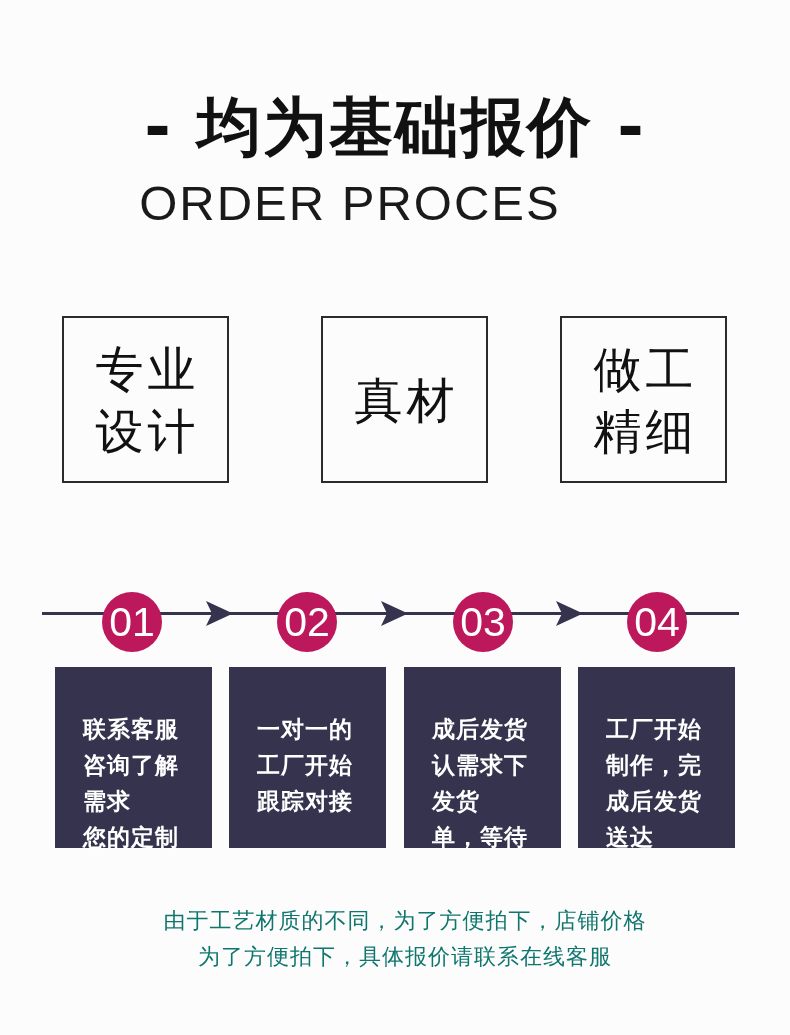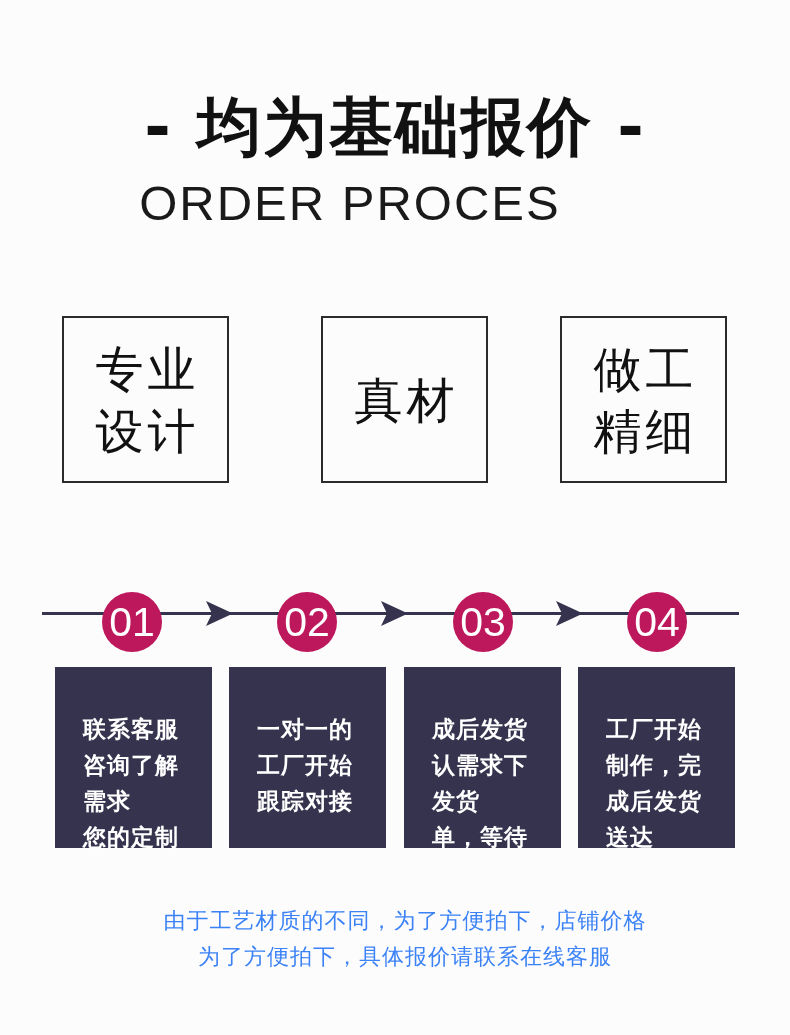--- a/index.html
+++ b/index.html
@@ -110,21 +110,21 @@
     .footer {
       position: absolute;
       left: 0;
       top: 903px;
       width: 790px;
       text-align: center;
     }
     .footer-line {
       font-size: 22px;
       line-height: 36px;
-      color: #3b82f6;
+      color: #0f766e;
       letter-spacing: 1px;
       white-space: nowrap;
       margin-left: 20px;
     }
   </style>
 </head>
 <body>
 
 <div class="title">- 均为基础报价 -</div>
 <div class="subtitle">ORDER PROCES</div>

